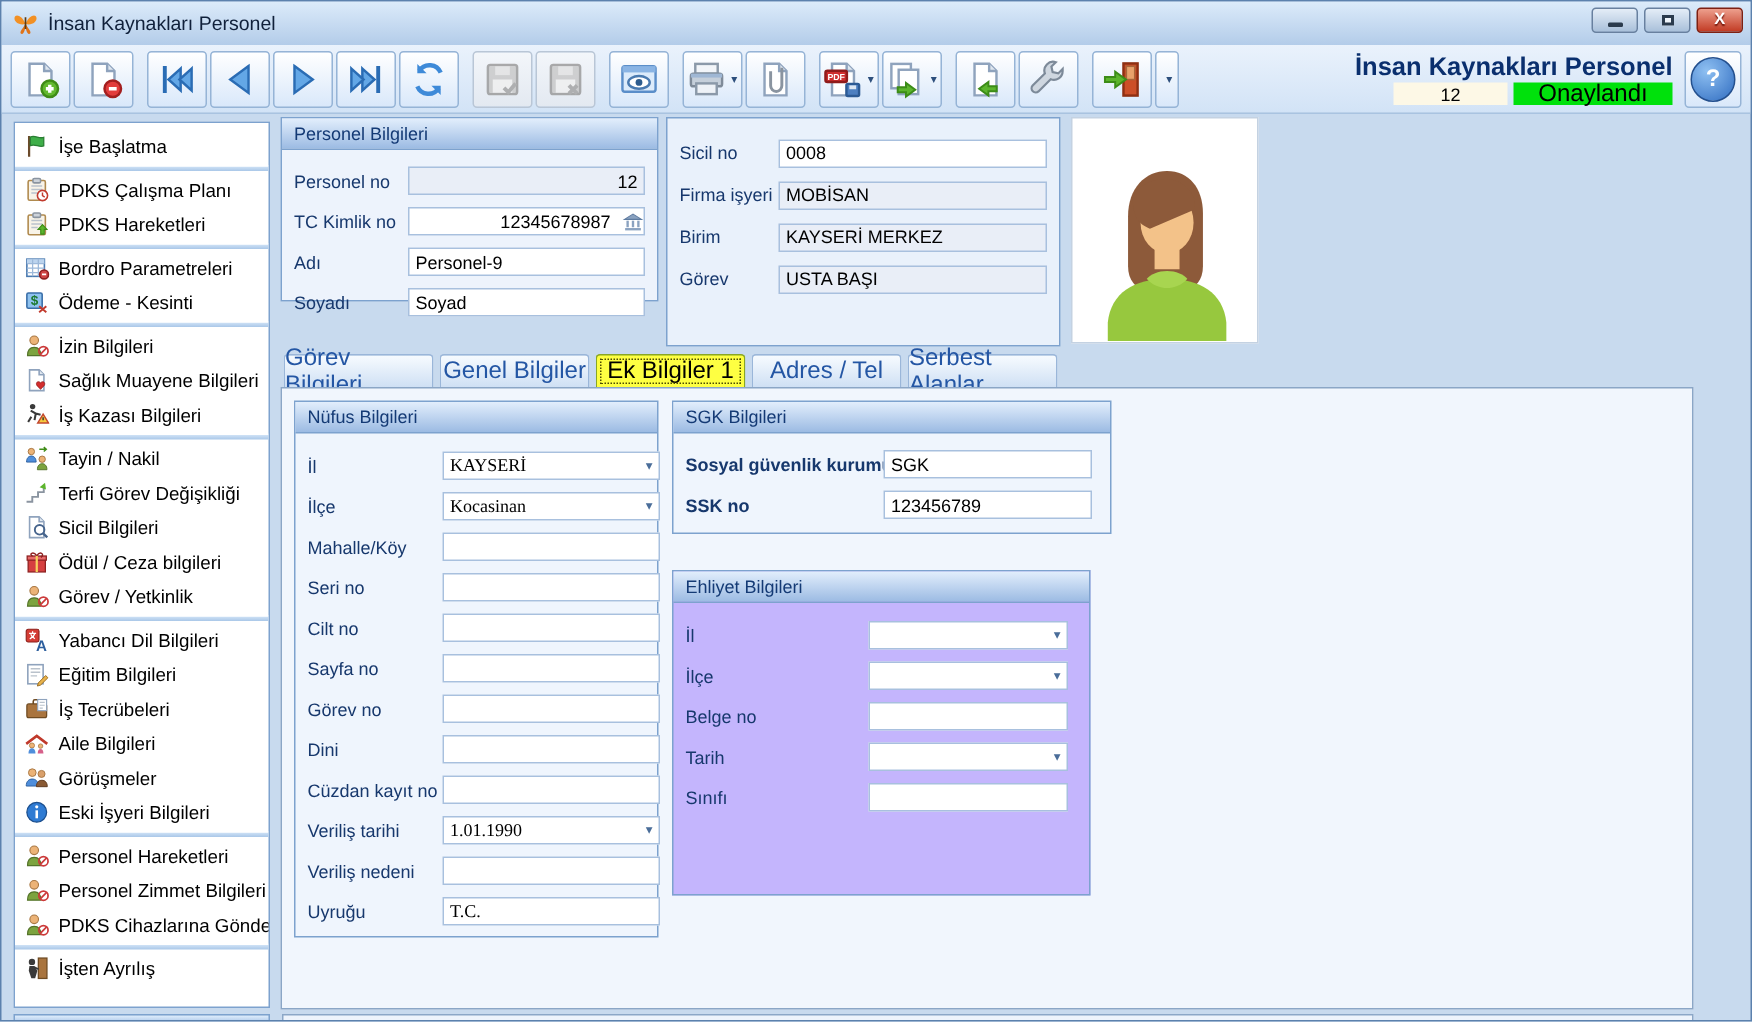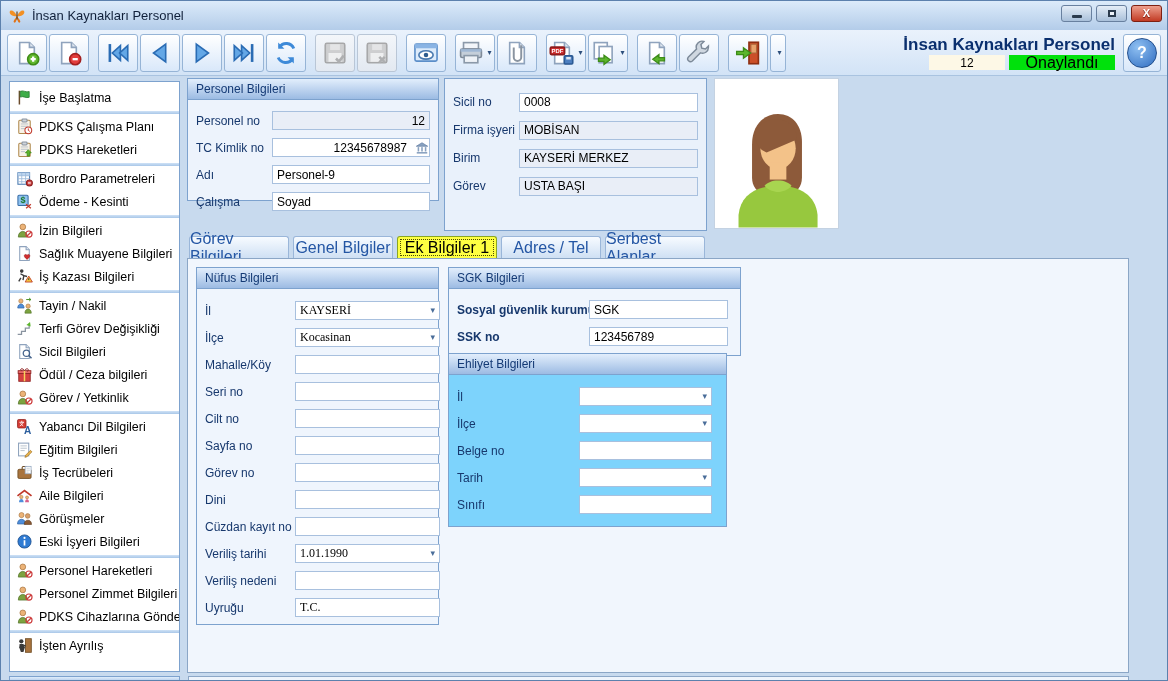--- a/index.html
+++ b/index.html
@@ -62,21 +62,21 @@
   .tab.active{background:#feff42;color:#000;height:23px;outline:1px dotted #4c4c00;outline-offset:-4px;border-color:#8aa623;}
   .mainpanel{position:absolute;left:186px;top:257px;width:942px;height:415px;background:#f1f6fd;border:1px solid #8ba6c6;box-sizing:border-box;}
   #panel-nufus{left:195px;top:266px;width:243px;height:358px;background:#eff5fd;}
   #panel-nufus .row label{width:90px;}
   #panel-nufus .fieldbox{flex:none;width:145px;font-family:Liberation Serif, serif;}
   #panel-nufus .rows{padding-top:8px;}
   #panel-sgk{left:447px;top:266px;width:293px;height:89px;background:#eff5fd;}
   #panel-sgk .row label{width:132px;font-weight:bold;}
   #panel-sgk .fieldbox{flex:none;width:139px;}
   #panel-sgk .rows{padding-top:7px;}
-  #panel-ehliyet{left:447px;top:352px;width:279px;height:174px;background:#7dd3fc;}
+  #panel-ehliyet{left:447px;top:379px;width:279px;height:217px;background:#c4b5fd;}
   #panel-ehliyet .row label{width:122px;}
   #panel-ehliyet .fieldbox{flex:none;width:133px;}
   #panel-ehliyet .rows{padding-top:8px;}
 </style>
 </head>
 <body>
 
 <div class="win">
 
   <div class="titlebar">
@@ -499,21 +499,21 @@
               </svg></span>
           </div>
         </div>
         <div class="row">
           <label>Adı</label>
           <div class="fieldbox">
             <span>Personel-9</span>
           </div>
         </div>
         <div class="row">
-          <label>Çalışma</label>
+          <label>Soyadı</label>
           <div class="fieldbox">
             <span>Soyad</span>
           </div>
         </div>
       </div>
   </div>
 
   <div class="panel" id="panel-workplace">
     <div class="rows" id="workplace-rows">
         <div class="row">

